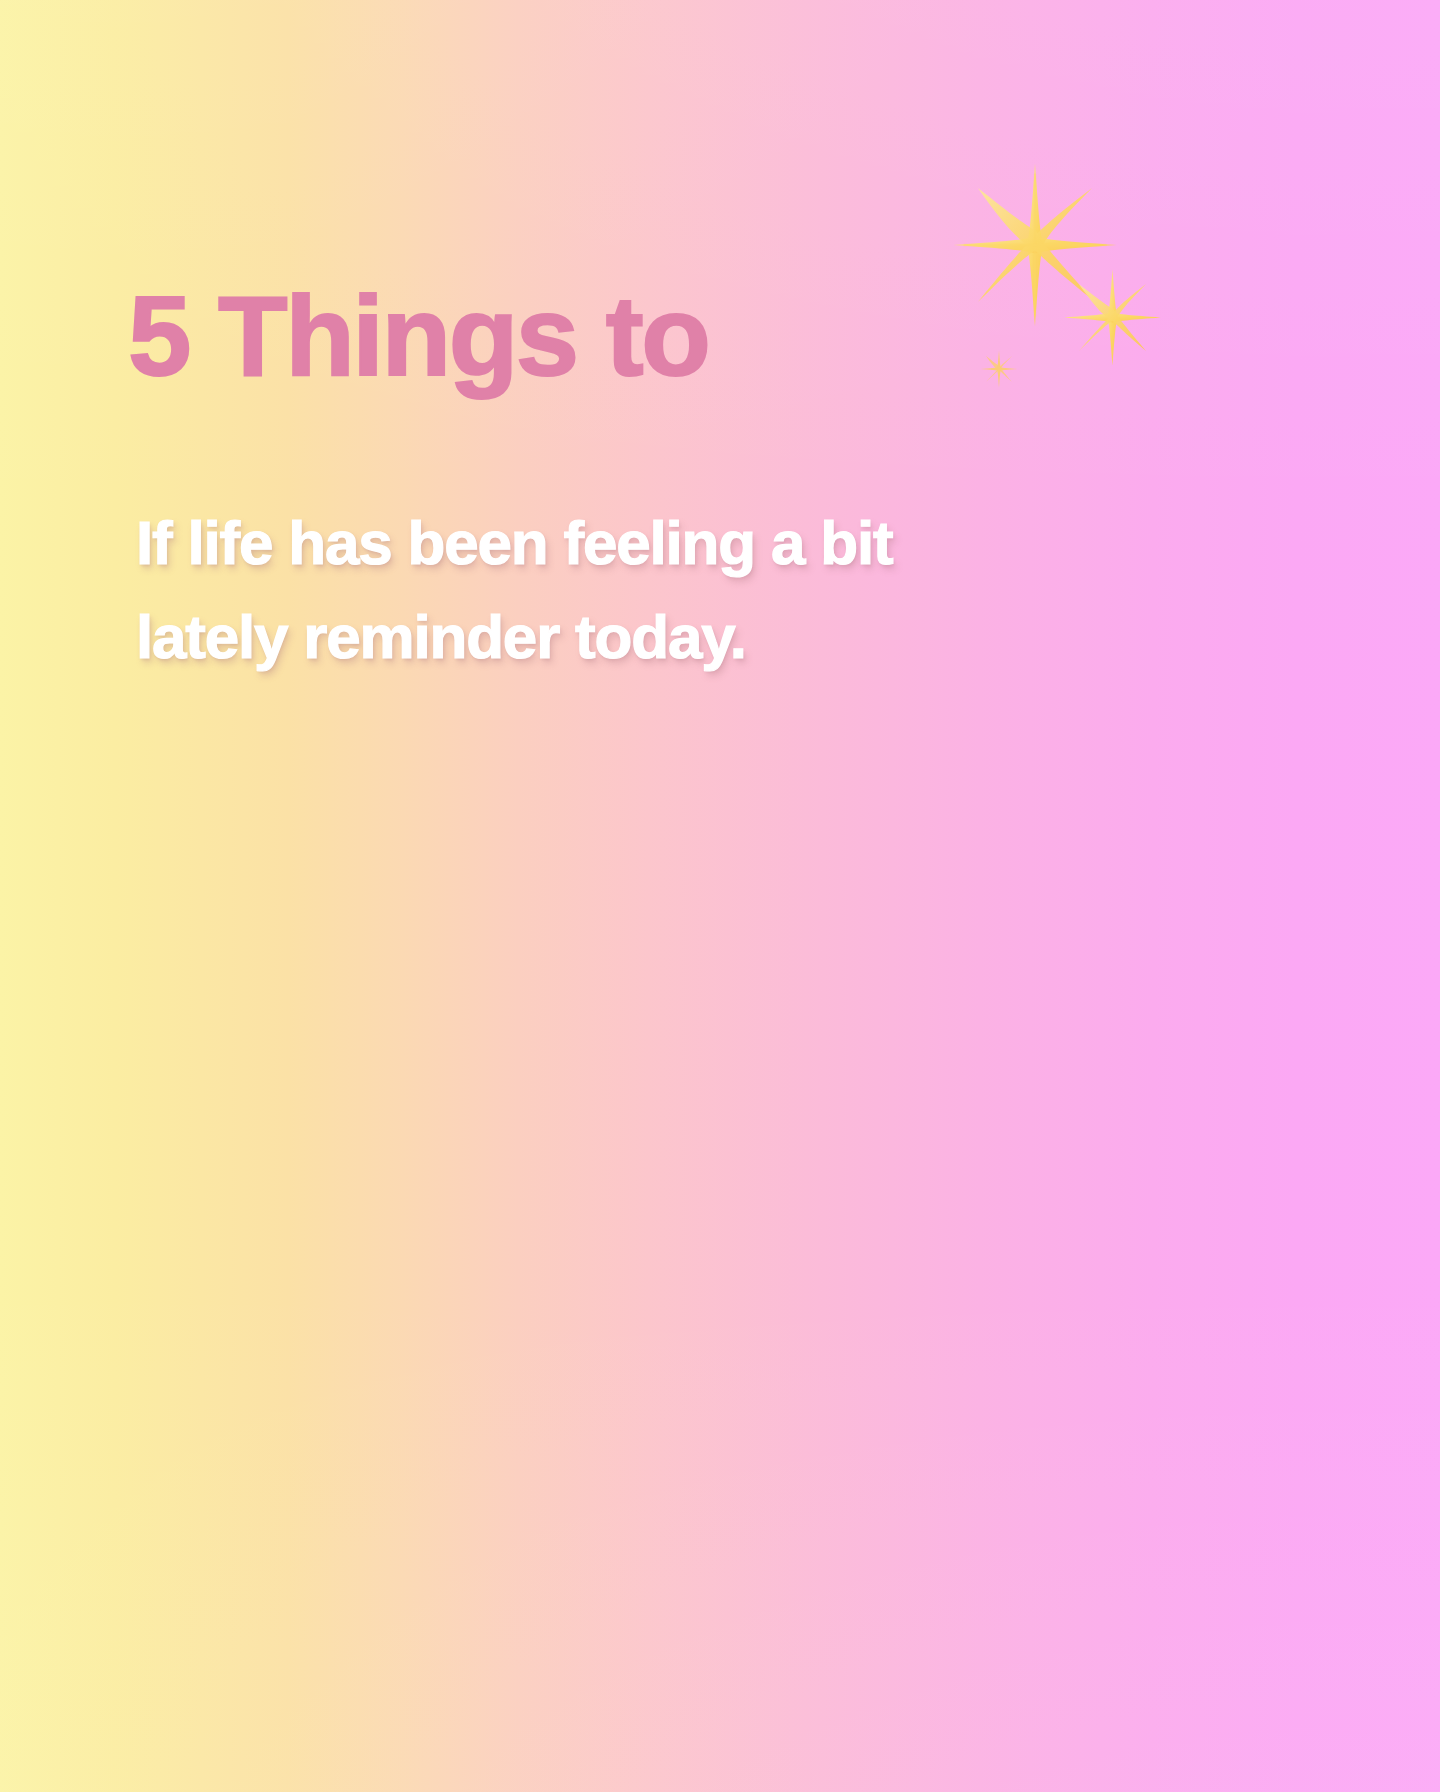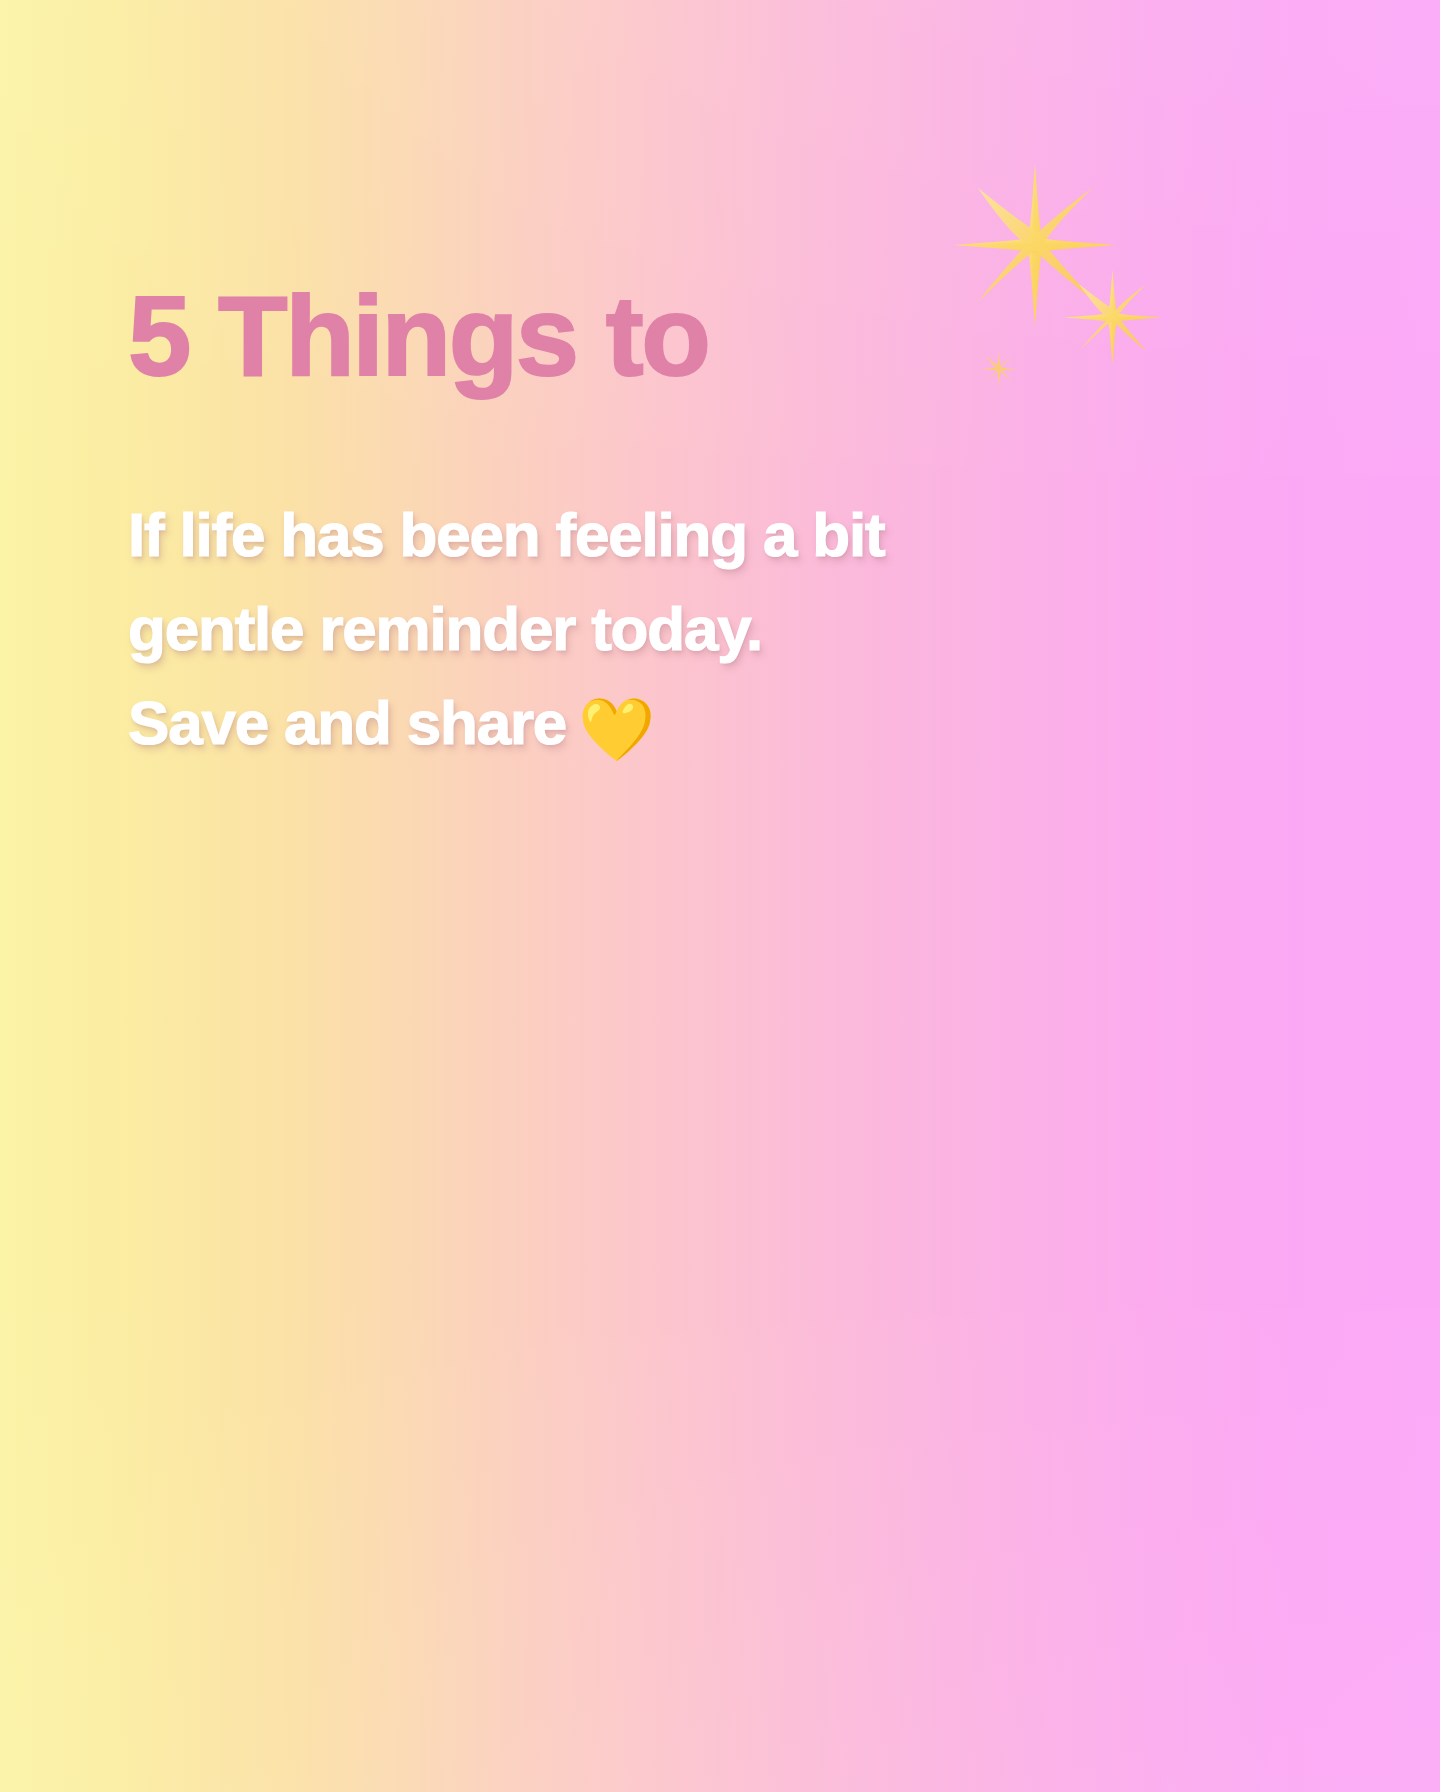--- a/index.html
+++ b/index.html
@@ -83,21 +83,21 @@
     line-height: 1.12;
     font-weight: 700;
     letter-spacing: -2.5px;
     color: #e081a8;
     -webkit-text-stroke: 2px #e081a8;
   }
 
   .headline .hl-line { display: block; white-space: nowrap; }
 
   .body-copy {
-    margin: 0;
+    margin: 8px;
     padding-top: 88px;
     font-family: "Liberation Sans", sans-serif;
     font-size: 62px;
     line-height: 1.52;
     font-weight: 700;
     letter-spacing: -1.2px;
     color: #ffffff;
     -webkit-text-stroke: 1.2px #ffffff;
     text-shadow:
       3px 5px 7px rgba(176, 120, 130, 0.32),
@@ -170,19 +170,18 @@
   </div>
 
   <div class="content">
 
     <h1 class="headline">
       <span class="hl-line">5 Things to</span>
     </h1>
 
     <p class="body-copy">
       <span class="bc-line">If life has been feeling a bit</span>
-      <span class="bc-line">gentle reminder today.</span>
-      <span class="bc-line"><span>Save and share</span><span class="heart">💛</span></span>
+      <span class="bc-line">lately reminder today.</span>
     </p>
 
   </div>
 
 </div>
 
 </body></html>

